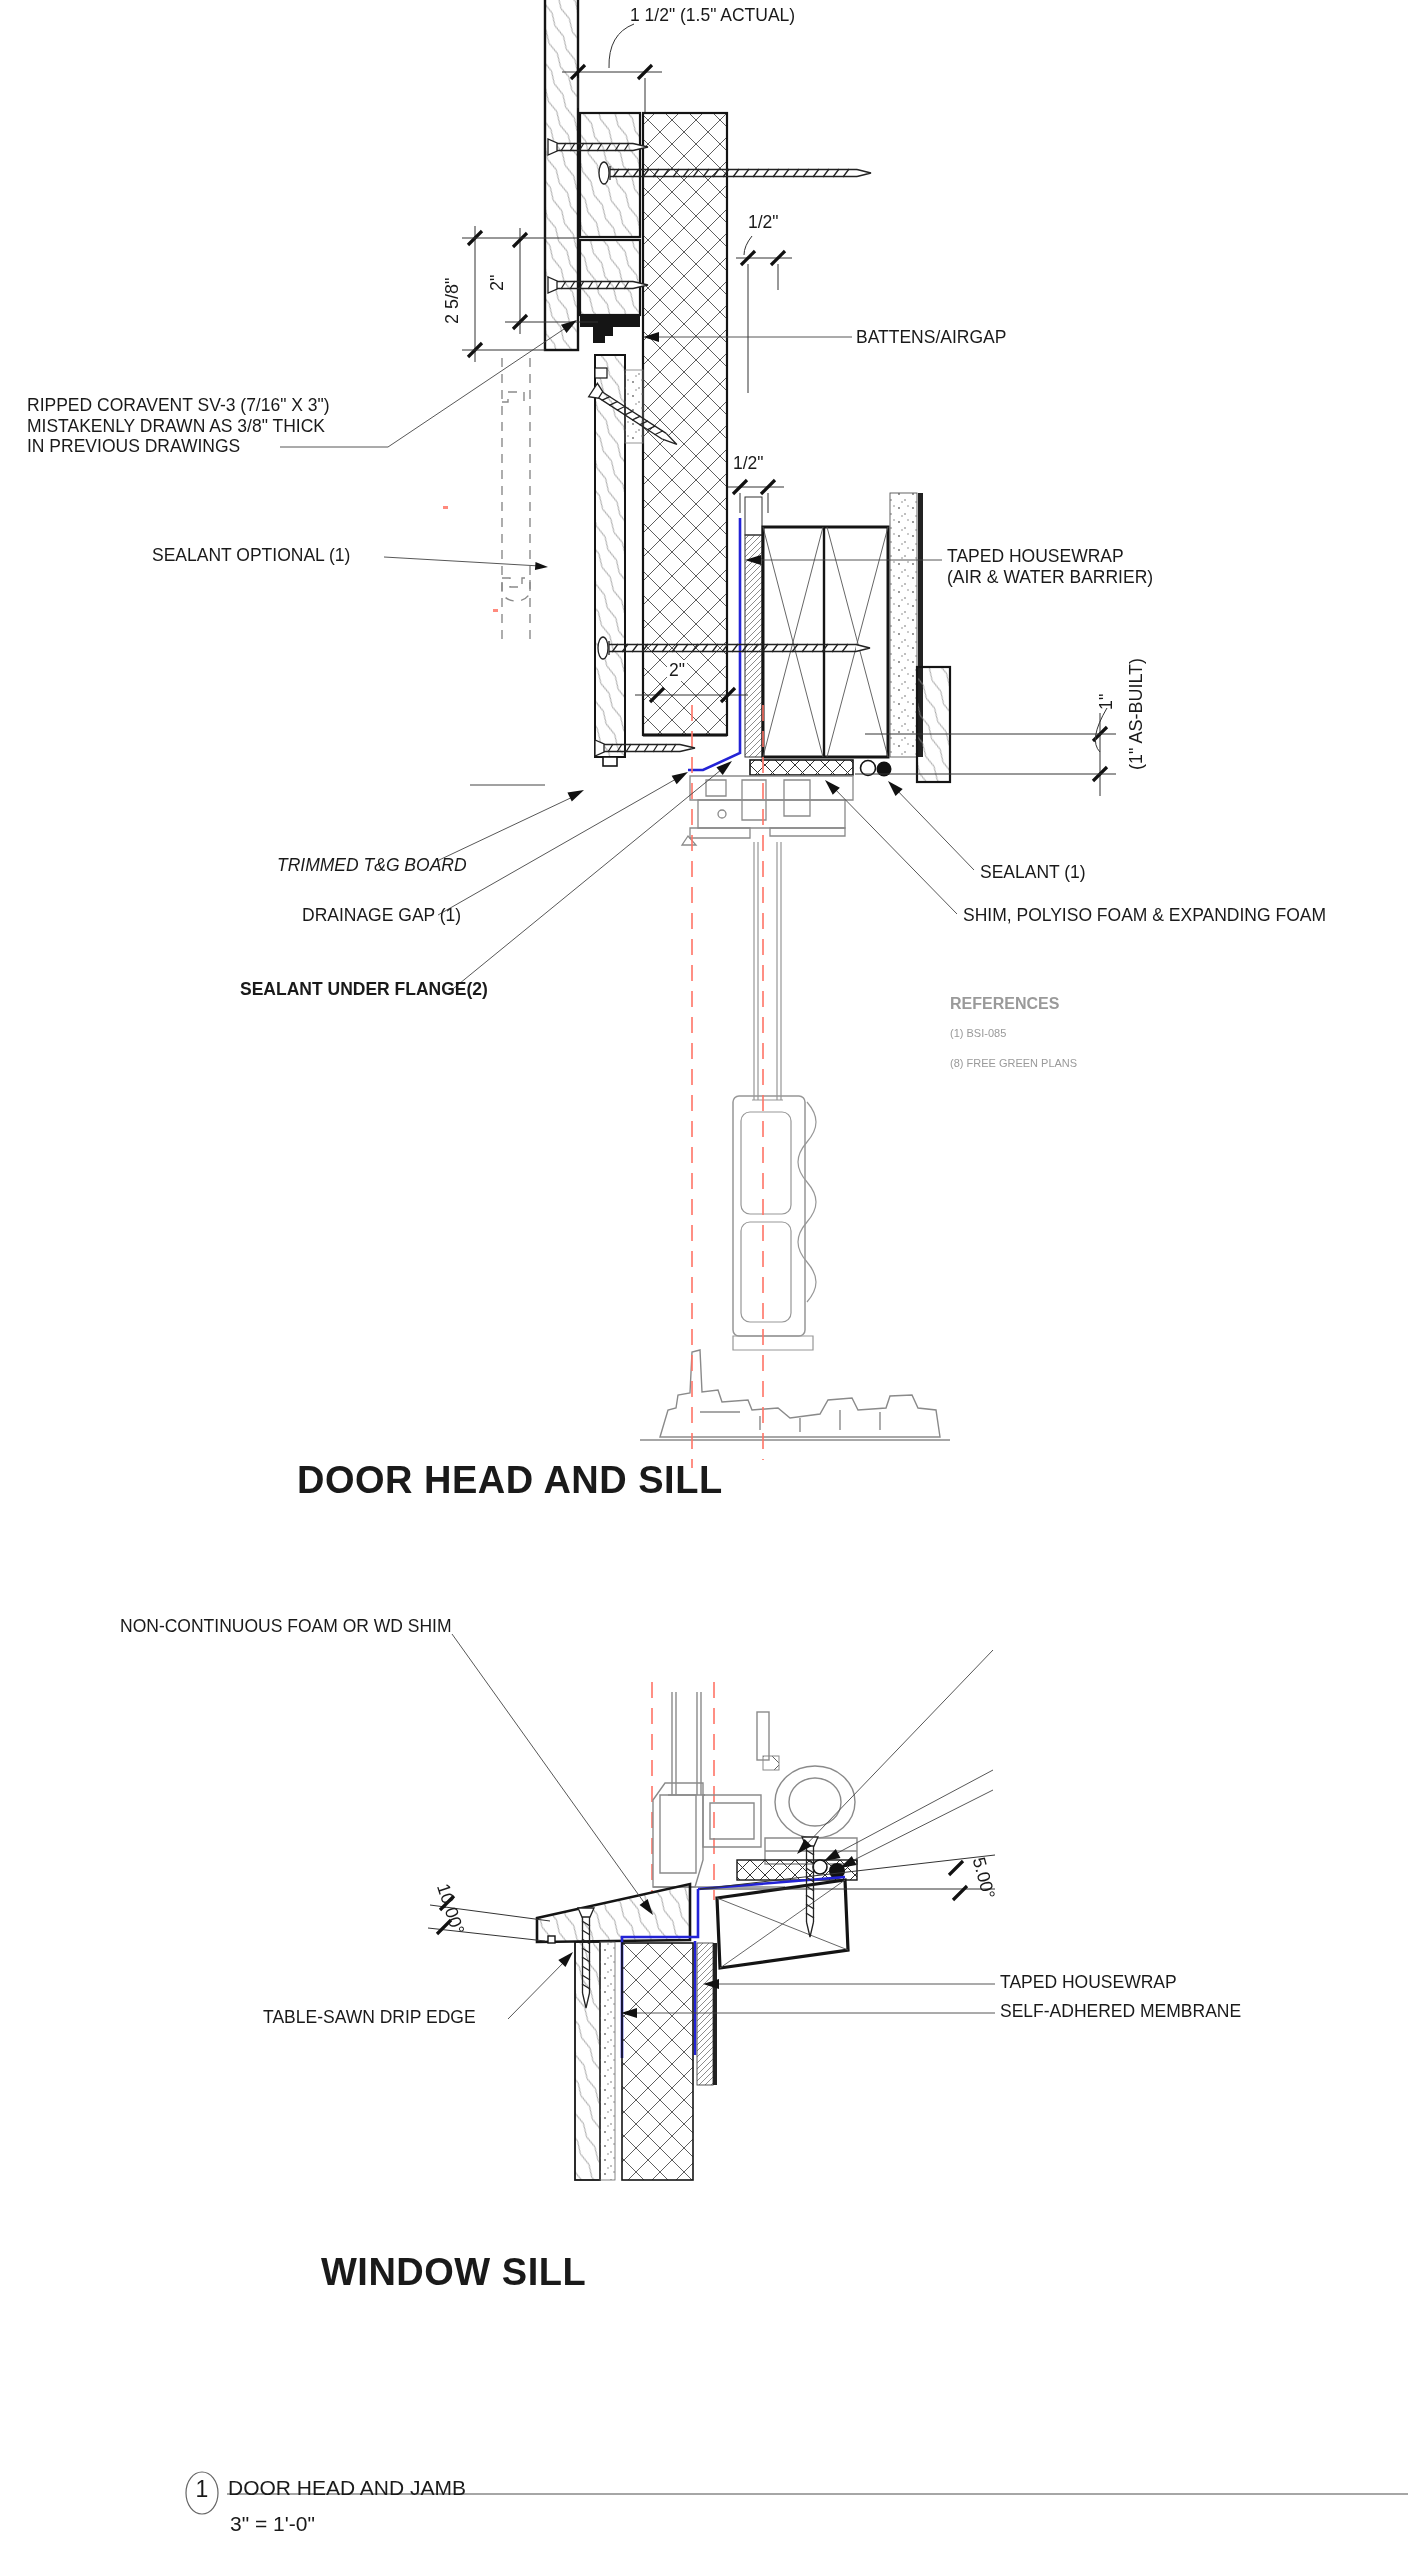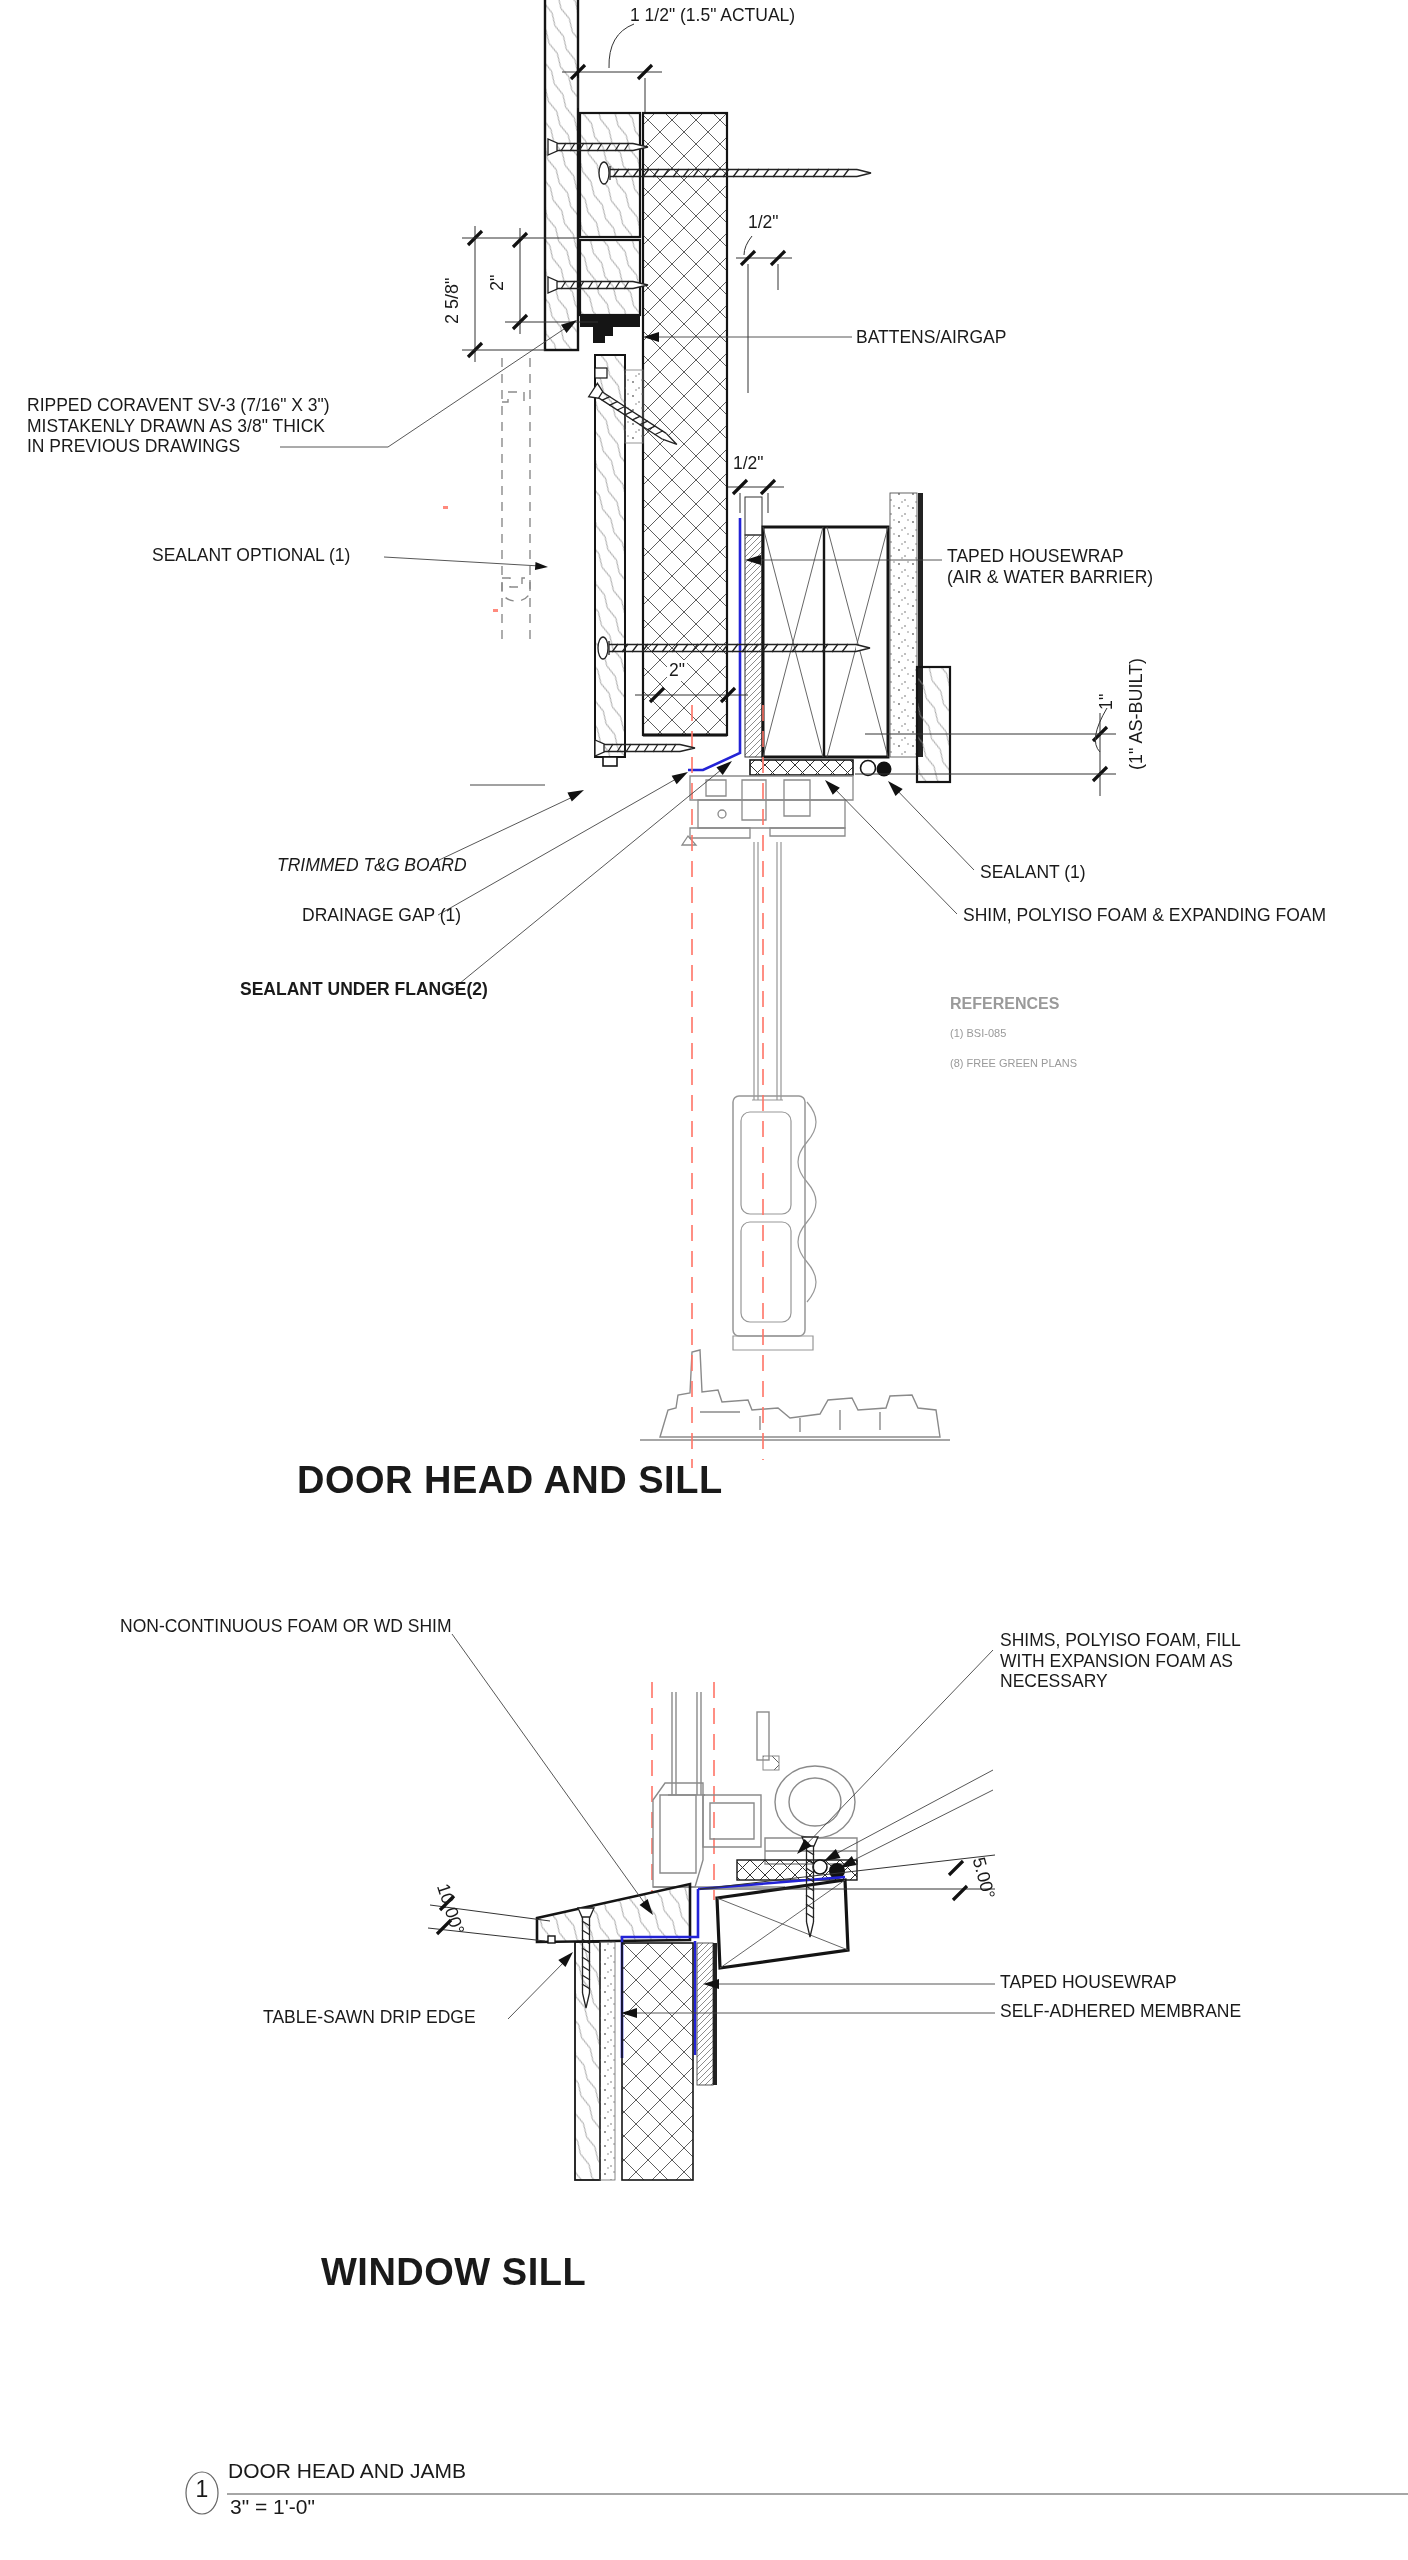--- a/index.html
+++ b/index.html
@@ -8,21 +8,21 @@
   svg{position:absolute;left:0;top:0;}
   .lbl{position:absolute;font-size:17.5px;line-height:20.5px;white-space:pre-line;color:#1a1a1a;}
   .bgw{background:#fff;padding:0 2px;}
   .ttl{font-size:38px;font-weight:bold;letter-spacing:.5px;white-space:nowrap;}
   .rv{transform:rotate(-90deg);transform-origin:0 0;white-space:nowrap;font-size:18px;}
   .r72{transform:rotate(72deg);transform-origin:0 0;white-space:nowrap;font-size:18px;}
   .r75{transform:rotate(75deg);transform-origin:0 0;white-space:nowrap;font-size:18px;}
   .refs{color:#9a9a9a;font-size:11px;line-height:15px;}
   .refs .rt{font-weight:bold;font-size:16px;}
   .sheetnum{width:34px;text-align:center;font-size:23px;}
-  .st{font-size:21px;white-space:nowrap;}
+  .st{font-size:21px;white-space:nowrap;margin-top:17px;}
 </style>
 </head>
 <body>
 
 <div id="sheet">
 
 <svg width="1408" height="2560" viewBox="0 0 1408 2560">
 <defs>
   <pattern id="wood" width="26" height="26" patternUnits="userSpaceOnUse" patternTransform="rotate(64)">
     <path d="M0,5 q6,3 13,0 t13,0 M0,18 q6,-3 13,0 t13,0" stroke="#8f8f8f" fill="none" stroke-width="0.8"></path>
@@ -313,23 +313,20 @@
 
 <div class="lbl refs" style="left:950px;top:981px;">
   <div class="rt">REFERENCES</div>
   <div>(1) BSI-085</div>
   <div>(8) FREE GREEN PLANS</div>
 </div>
 
 <div class="lbl ttl" style="left:297px;top:1470px;">DOOR HEAD AND SILL</div>
 
 <div class="lbl" style="left:120px;top:1616px;">NON-CONTINUOUS FOAM OR WD SHIM</div>
-<div class="lbl" style="left:1000px;top:1630px;">SHIMS, POLYISO FOAM, FILL
-WITH EXPANSION FOAM AS
-NECESSARY</div>
 <div class="lbl" style="left:1000px;top:1972px;">TAPED HOUSEWRAP</div>
 <div class="lbl" style="left:1000px;top:2001px;">SELF-ADHERED MEMBRANE</div>
 <div class="lbl" style="left:263px;top:2007px;">TABLE-SAWN DRIP EDGE</div>
 <div class="lbl ttl" style="left:321px;top:2262px;">WINDOW SILL</div>
 
 <div class="lbl rv" style="left:442px;top:324px;">2 5/8"</div>
 <div class="lbl rv" style="left:487px;top:291px;">2"</div>
 <div class="lbl rv" style="left:1096px;top:710px;">1"</div>
 <div class="lbl rv" style="left:1126px;top:770px;">(1" AS-BUILT)</div>
 <div class="lbl r72" style="left:452px;top:1881px;">10.00°</div>

